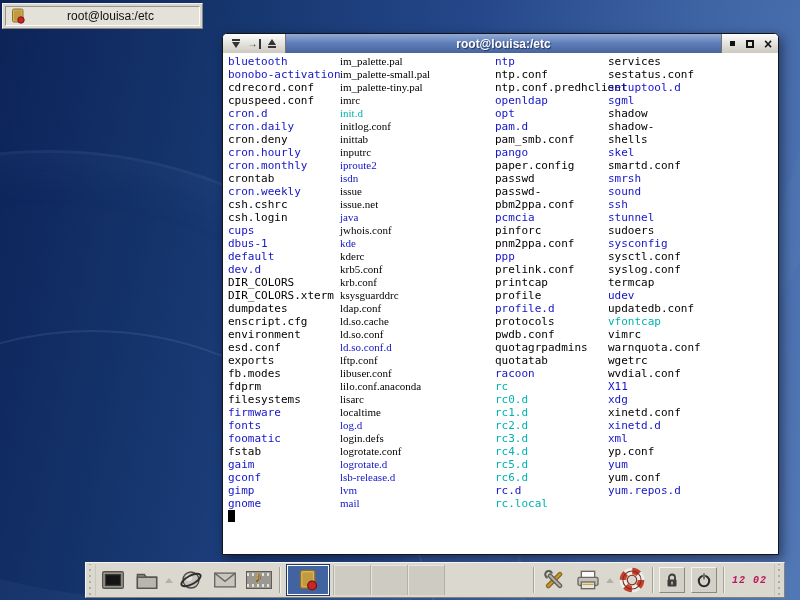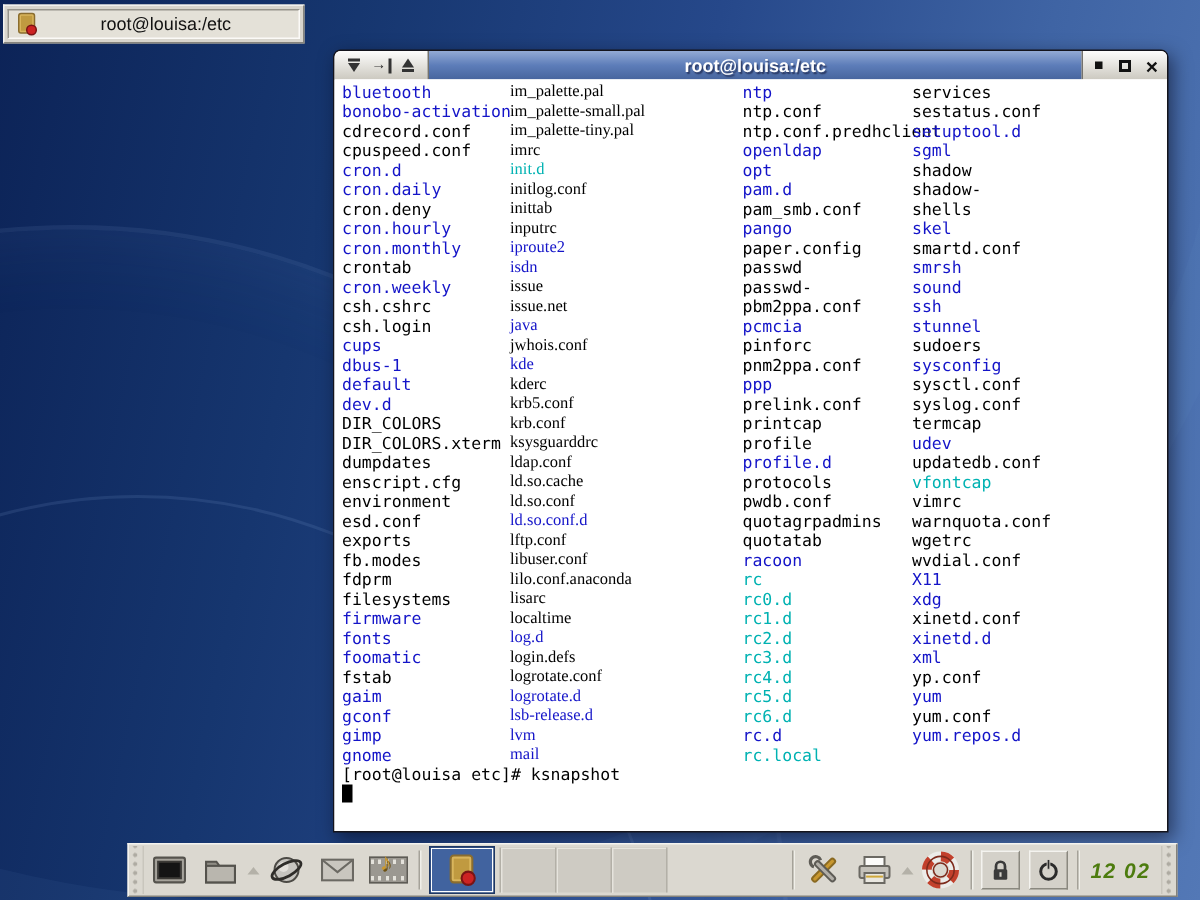--- a/index.html
+++ b/index.html
@@ -71,22 +71,22 @@
   .slots{display:flex;height:30px;margin-left:3px;border-left:1px solid #b3b0a7;}
   .slot{width:36px;height:30px;background:#cecbc3;border-right:1px solid #b3b0a7;box-shadow:inset 1px 1px 0 #e6e4dd;}
   .spacer{flex:1;}
   .film{position:relative;width:24px;height:16px;background:#9b9891;border:1px solid #5e5c56;
     background-image:repeating-linear-gradient(90deg,#e4e2db 0 2px,rgba(0,0,0,0) 2px 5px);
     background-size:100% 3px;background-repeat:repeat-x,repeat-x;background-position:0 1px,0 12px;}
   .film .hole-bot{position:absolute;left:0;right:0;bottom:1px;height:3px;
     background-image:repeating-linear-gradient(90deg,#e4e2db 0 2px,rgba(0,0,0,0) 2px 5px);}
   .film .note{position:absolute;left:6px;top:-4px;font-size:16px;font-weight:bold;color:#c8972f;
     text-shadow:1px 1px 0 #6d5213;line-height:16px;}
-  .clock{font-family:Liberation Sans, sans-serif;font-weight:bold;font-style:italic;font-size:14px;
-    color:#4d7c0f;letter-spacing:1px;margin:0 5px;white-space:pre;}
+  .clock{font-family:Liberation Mono, monospace;font-weight:bold;font-style:italic;font-size:10px;
+    color:#be185d;letter-spacing:1px;margin:0 5px;white-space:pre;}
 </style>
 </head>
 <body>
 
 <div class="desktop">
   <div class="swoosh s2"></div>
   <div class="swoosh s1"></div>
   <div class="swoosh s3"></div>
 
   <div class="top-taskbar">
@@ -130,21 +130,20 @@
           </span>
       </div>
     </div>
     <div class="terminal">
       <div class="term-cols">
         <div class="tcol c0"><div class="entry e-d">bluetooth</div><div class="entry e-d">bonobo-activation</div><div class="entry e-f">cdrecord.conf</div><div class="entry e-f">cpuspeed.conf</div><div class="entry e-d">cron.d</div><div class="entry e-d">cron.daily</div><div class="entry e-f">cron.deny</div><div class="entry e-d">cron.hourly</div><div class="entry e-d">cron.monthly</div><div class="entry e-f">crontab</div><div class="entry e-d">cron.weekly</div><div class="entry e-f">csh.cshrc</div><div class="entry e-f">csh.login</div><div class="entry e-d">cups</div><div class="entry e-d">dbus-1</div><div class="entry e-d">default</div><div class="entry e-d">dev.d</div><div class="entry e-f">DIR_COLORS</div><div class="entry e-f">DIR_COLORS.xterm</div><div class="entry e-f">dumpdates</div><div class="entry e-f">enscript.cfg</div><div class="entry e-f">environment</div><div class="entry e-f">esd.conf</div><div class="entry e-f">exports</div><div class="entry e-f">fb.modes</div><div class="entry e-f">fdprm</div><div class="entry e-f">filesystems</div><div class="entry e-d">firmware</div><div class="entry e-d">fonts</div><div class="entry e-d">foomatic</div><div class="entry e-f">fstab</div><div class="entry e-d">gaim</div><div class="entry e-d">gconf</div><div class="entry e-d">gimp</div><div class="entry e-d">gnome</div></div>
         <div class="tcol c1"><div class="entry e-f">im_palette.pal</div><div class="entry e-f">im_palette-small.pal</div><div class="entry e-f">im_palette-tiny.pal</div><div class="entry e-f">imrc</div><div class="entry e-l">init.d</div><div class="entry e-f">initlog.conf</div><div class="entry e-f">inittab</div><div class="entry e-f">inputrc</div><div class="entry e-d">iproute2</div><div class="entry e-d">isdn</div><div class="entry e-f">issue</div><div class="entry e-f">issue.net</div><div class="entry e-d">java</div><div class="entry e-f">jwhois.conf</div><div class="entry e-d">kde</div><div class="entry e-f">kderc</div><div class="entry e-f">krb5.conf</div><div class="entry e-f">krb.conf</div><div class="entry e-f">ksysguarddrc</div><div class="entry e-f">ldap.conf</div><div class="entry e-f">ld.so.cache</div><div class="entry e-f">ld.so.conf</div><div class="entry e-d">ld.so.conf.d</div><div class="entry e-f">lftp.conf</div><div class="entry e-f">libuser.conf</div><div class="entry e-f">lilo.conf.anaconda</div><div class="entry e-f">lisarc</div><div class="entry e-f">localtime</div><div class="entry e-d">log.d</div><div class="entry e-f">login.defs</div><div class="entry e-f">logrotate.conf</div><div class="entry e-d">logrotate.d</div><div class="entry e-d">lsb-release.d</div><div class="entry e-d">lvm</div><div class="entry e-d">mail</div></div>
         <div class="tcol c2"><div class="entry e-d">ntp</div><div class="entry e-f">ntp.conf</div><div class="entry e-f">ntp.conf.predhclient</div><div class="entry e-d">openldap</div><div class="entry e-d">opt</div><div class="entry e-d">pam.d</div><div class="entry e-f">pam_smb.conf</div><div class="entry e-d">pango</div><div class="entry e-f">paper.config</div><div class="entry e-f">passwd</div><div class="entry e-f">passwd-</div><div class="entry e-f">pbm2ppa.conf</div><div class="entry e-d">pcmcia</div><div class="entry e-f">pinforc</div><div class="entry e-f">pnm2ppa.conf</div><div class="entry e-d">ppp</div><div class="entry e-f">prelink.conf</div><div class="entry e-f">printcap</div><div class="entry e-f">profile</div><div class="entry e-d">profile.d</div><div class="entry e-f">protocols</div><div class="entry e-f">pwdb.conf</div><div class="entry e-f">quotagrpadmins</div><div class="entry e-f">quotatab</div><div class="entry e-d">racoon</div><div class="entry e-l">rc</div><div class="entry e-l">rc0.d</div><div class="entry e-l">rc1.d</div><div class="entry e-l">rc2.d</div><div class="entry e-l">rc3.d</div><div class="entry e-l">rc4.d</div><div class="entry e-l">rc5.d</div><div class="entry e-l">rc6.d</div><div class="entry e-d">rc.d</div><div class="entry e-l">rc.local</div></div>
         <div class="tcol c3"><div class="entry e-f">services</div><div class="entry e-f">sestatus.conf</div><div class="entry e-d">setuptool.d</div><div class="entry e-d">sgml</div><div class="entry e-f">shadow</div><div class="entry e-f">shadow-</div><div class="entry e-f">shells</div><div class="entry e-d">skel</div><div class="entry e-f">smartd.conf</div><div class="entry e-d">smrsh</div><div class="entry e-d">sound</div><div class="entry e-d">ssh</div><div class="entry e-d">stunnel</div><div class="entry e-f">sudoers</div><div class="entry e-d">sysconfig</div><div class="entry e-f">sysctl.conf</div><div class="entry e-f">syslog.conf</div><div class="entry e-f">termcap</div><div class="entry e-d">udev</div><div class="entry e-f">updatedb.conf</div><div class="entry e-l">vfontcap</div><div class="entry e-f">vimrc</div><div class="entry e-f">warnquota.conf</div><div class="entry e-f">wgetrc</div><div class="entry e-f">wvdial.conf</div><div class="entry e-d">X11</div><div class="entry e-d">xdg</div><div class="entry e-f">xinetd.conf</div><div class="entry e-d">xinetd.d</div><div class="entry e-d">xml</div><div class="entry e-f">yp.conf</div><div class="entry e-d">yum</div><div class="entry e-f">yum.conf</div><div class="entry e-d">yum.repos.d</div></div>
       </div>
-      <div class="promptline">[root@louisa etc]# ksnapshot</div>
       <div class="promptline"><span class="cursor"></span></div>
     </div>
   </div>
 
   <div class="panel">
     <div class="handle handle-l"></div>
 
     <div class="picon">
       <svg width="22" height="20" viewBox="0 0 16 14">
         <rect x="0.5" y="1" width="15" height="12" rx="1" fill="#a6a39b" stroke="#55534d"></rect>

